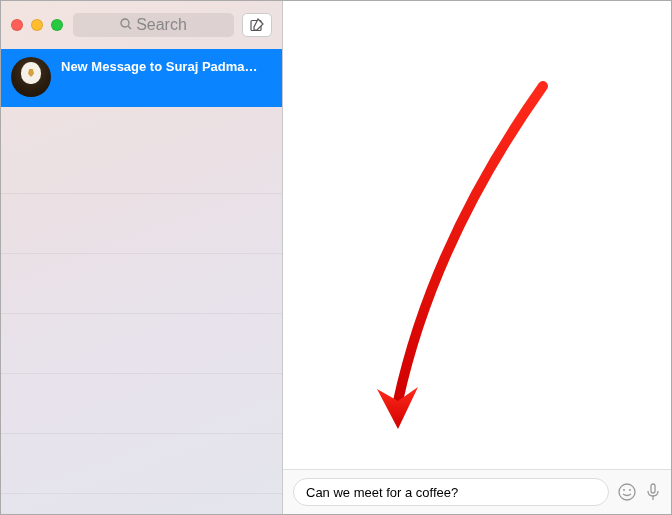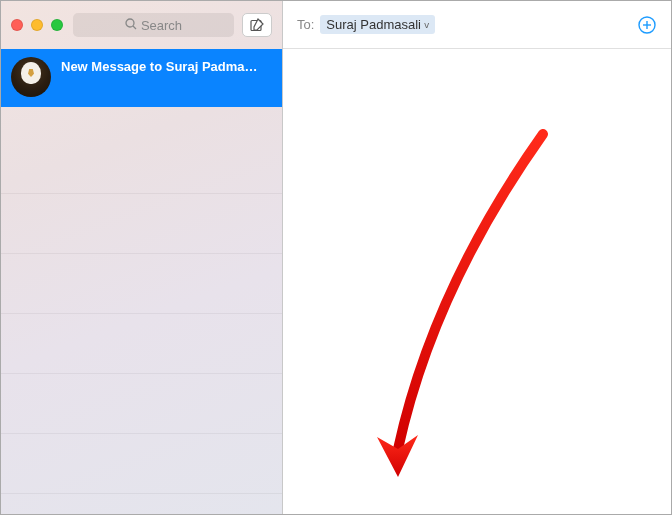--- a/index.html
+++ b/index.html
@@ -51,21 +51,21 @@
     .tl-green { background: #28c840; border: 0.5px solid rgba(0,0,0,0.1); }
     .search-box {
       flex: 1;
       height: 24px;
       background: rgba(0,0,0,0.07);
       border-radius: 5px;
       display: flex;
       align-items: center;
       justify-content: center;
       color: #888;
-      font-size: 13px;
+      font-size: 16px;
       gap: 4px;
     }
     .compose-btn {
       width: 30px;
       height: 24px;
       margin-left: 8px;
       background: #fff;
       border: 1px solid #ccc;
       border-radius: 5px;
       display: flex;
@@ -242,43 +242,46 @@
       <div class="sidebar-line"></div>
       <div class="sidebar-line"></div>
       <div class="sidebar-line"></div>
       <div class="sidebar-line"></div>
       <div class="sidebar-line"></div>
       <div class="sidebar-line"></div>
     </div>
   </div>
 
   <div class="main">
-    <div class="to-bar">
-      <span class="to-label">To:</span>
-      <span class="recipient-chip">
-        <span>Suraj Padmasali</span>
-        <span class="chip-caret">ⅴ</span>
-      </span>
-      <div class="to-spacer"></div>
-      <span class="add-btn">
-        <svg width="20" height="20" viewBox="0 0 20 20">
-          <circle cx="10" cy="10" r="8" fill="none" stroke="#1e9cff" stroke-width="1.4"></circle>
-          <line x1="10" y1="6" x2="10" y2="14" stroke="#1e9cff" stroke-width="1.4"></line>
-          <line x1="6" y1="10" x2="14" y2="10" stroke="#1e9cff" stroke-width="1.4"></line>
-        </svg>
-      </span>
-    </div>
 
     <div class="messages-area">
       <svg class="arrow-overlay" width="280" height="360" viewBox="0 0 280 360">
         <defs>
           <linearGradient id="ag" x1="0" y1="0" x2="0" y2="1">
             <stop offset="0%" stop-color="#ff2a1a"></stop>
             <stop offset="100%" stop-color="#d10000"></stop>
           </linearGradient>
         </defs>
         <path d="M 200 5 Q 90 160 55 320" fill="none" stroke="url(#ag)" stroke-width="10" stroke-linecap="round"></path>
         <polygon points="55,348 34,308 55,320 75,306" fill="url(#ag)"></polygon>
       </svg>
     </div>
 
+    <div class="input-bar">
+      <input class="message-input" type="text" value="Can we meet for a coffee?" style="">
+      <span class="input-icon">
+        <svg width="20" height="20" viewBox="0 0 20 20">
+          <circle cx="10" cy="10" r="8" fill="none" stroke="#999" stroke-width="1.3"></circle>
+          <circle cx="7" cy="8" r="1" fill="#999"></circle>
+          <circle cx="13" cy="8" r="1" fill="#999"></circle>
+          <path d="M 6 12 Q 10 15 14 12" fill="none" stroke="#999" stroke-width="1.3"></path>
+        </svg>
+      </span>
+      <span class="input-icon">
+        <svg width="16" height="20" viewBox="0 0 16 20">
+          <rect x="6" y="2" width="4" height="9" rx="2" fill="none" stroke="#999" stroke-width="1.3"></rect>
+          <path d="M 3 9 Q 3 14 8 14 Q 13 14 13 9" fill="none" stroke="#999" stroke-width="1.3"></path>
+          <line x1="8" y1="14" x2="8" y2="18" stroke="#999" stroke-width="1.3"></line>
+        </svg>
+      </span>
+    </div>
   </div>
 </div>
 
 </body></html>

